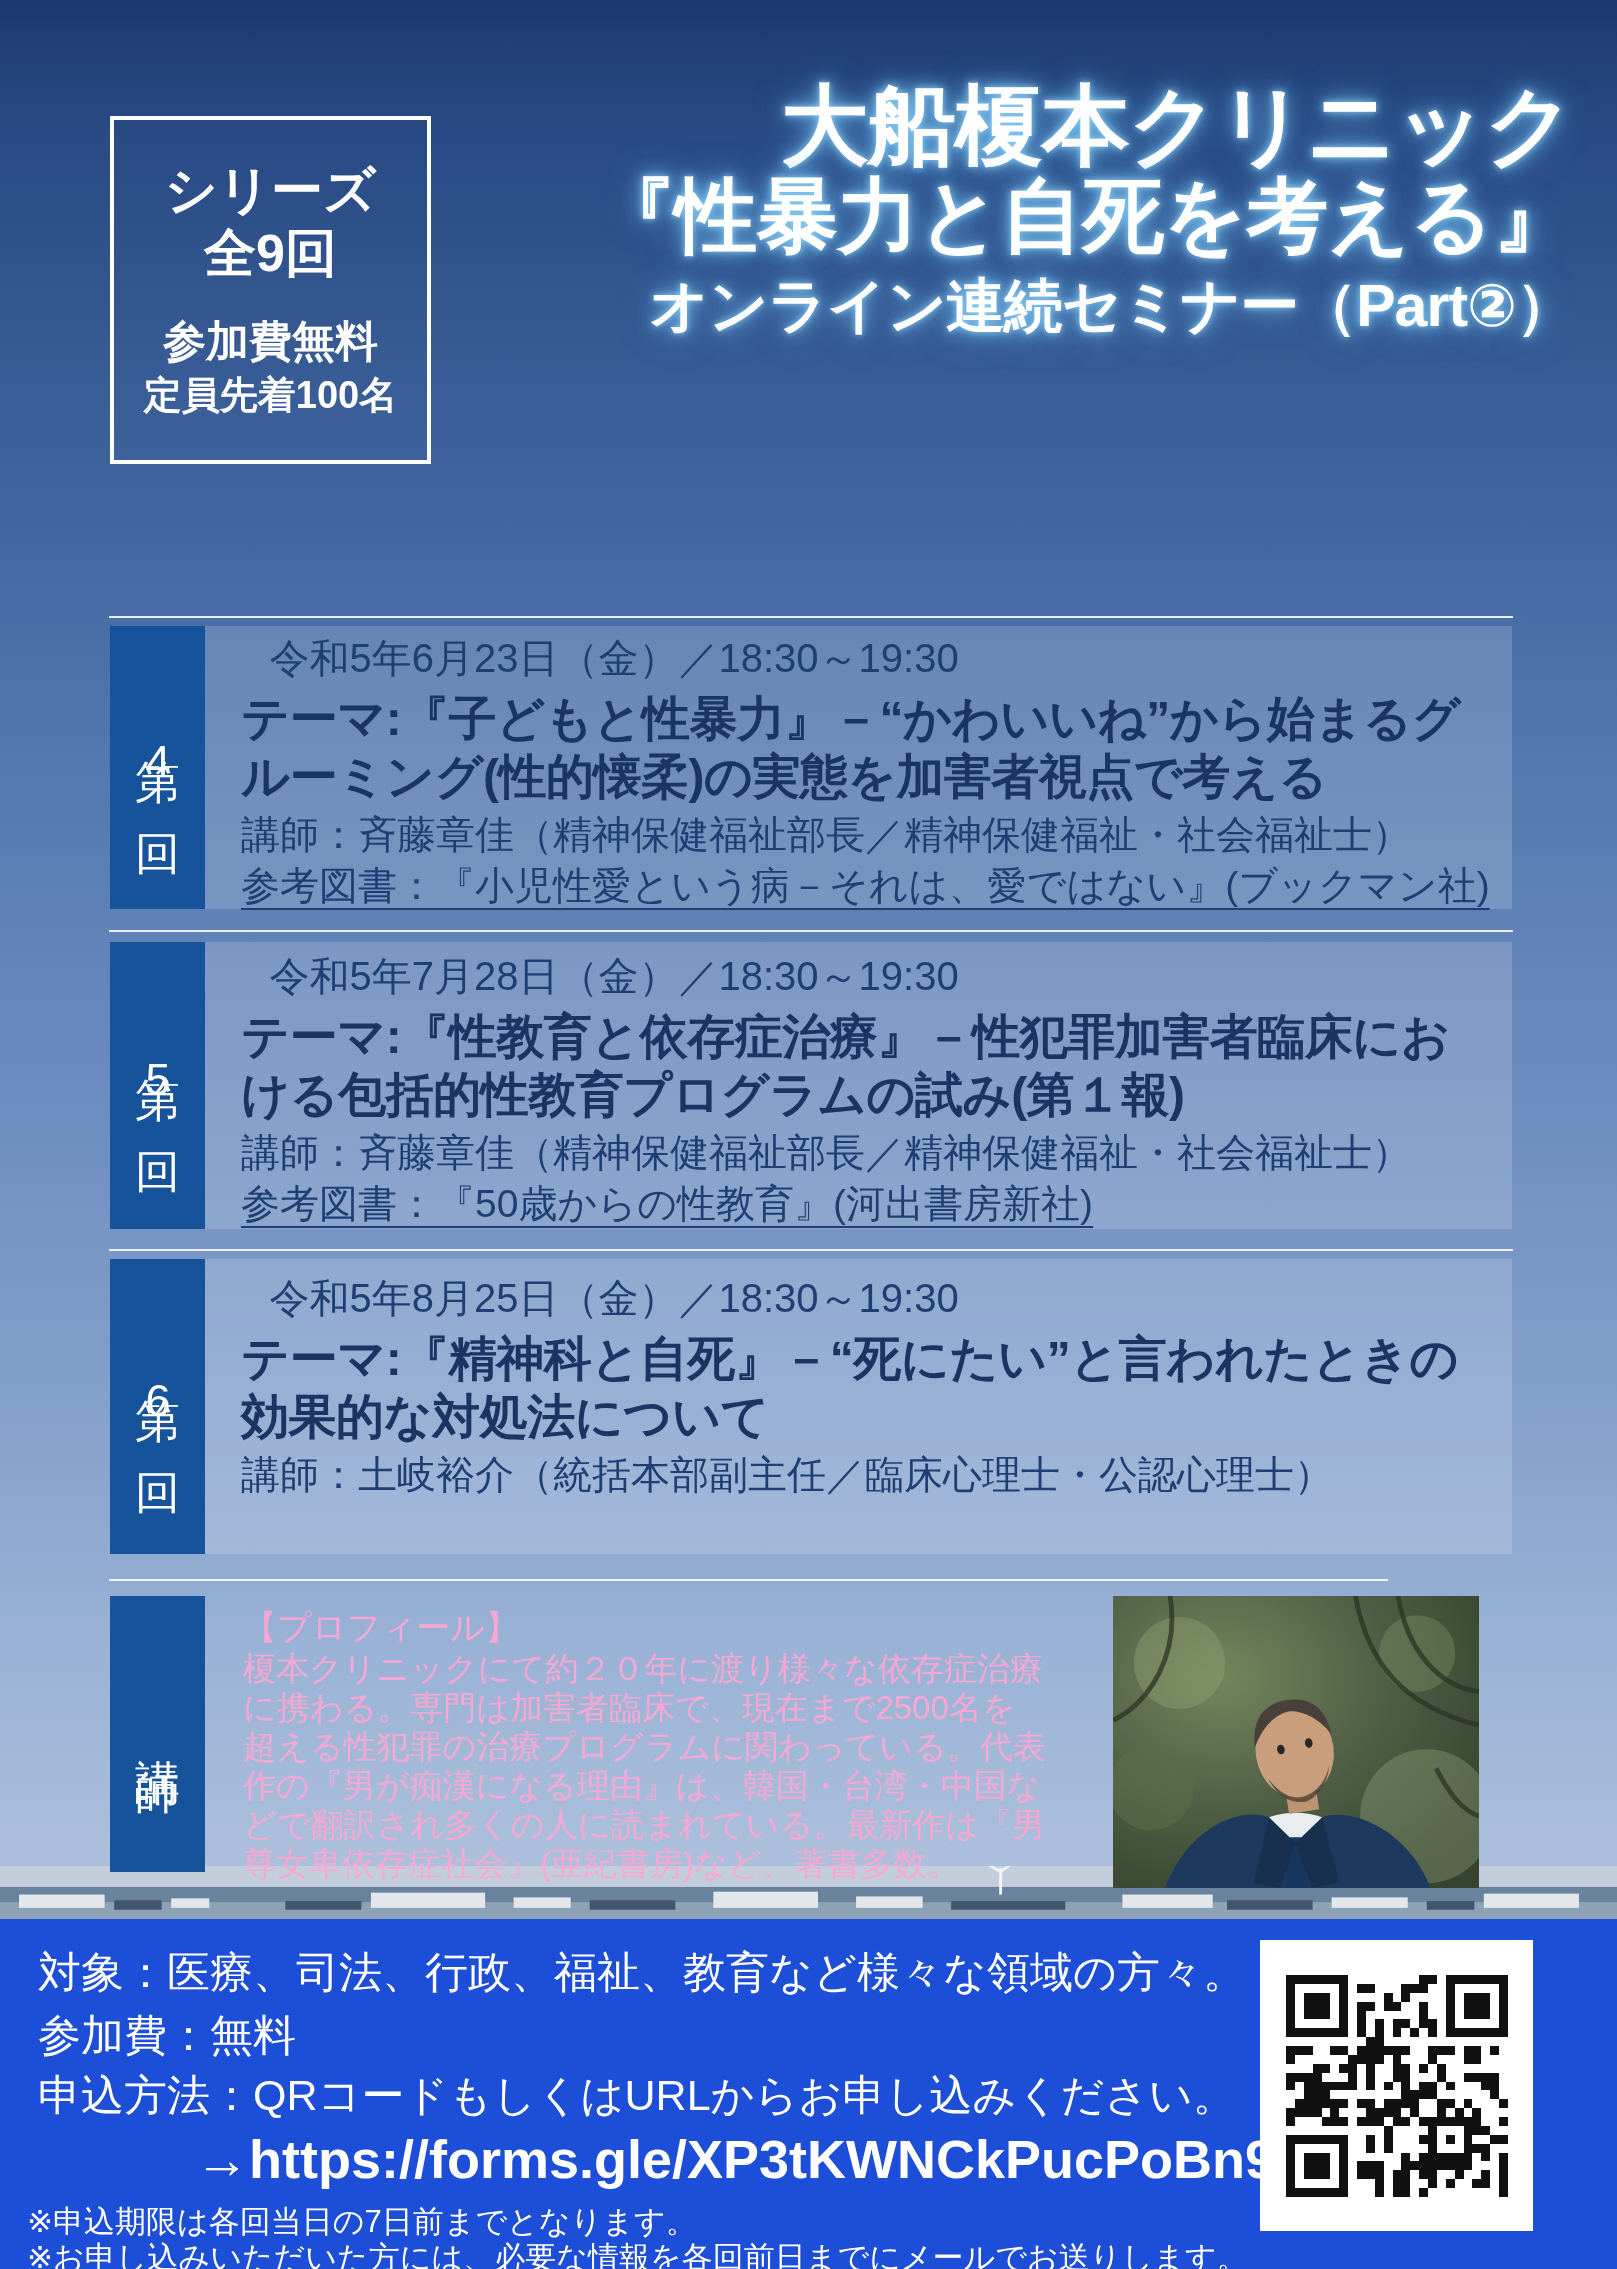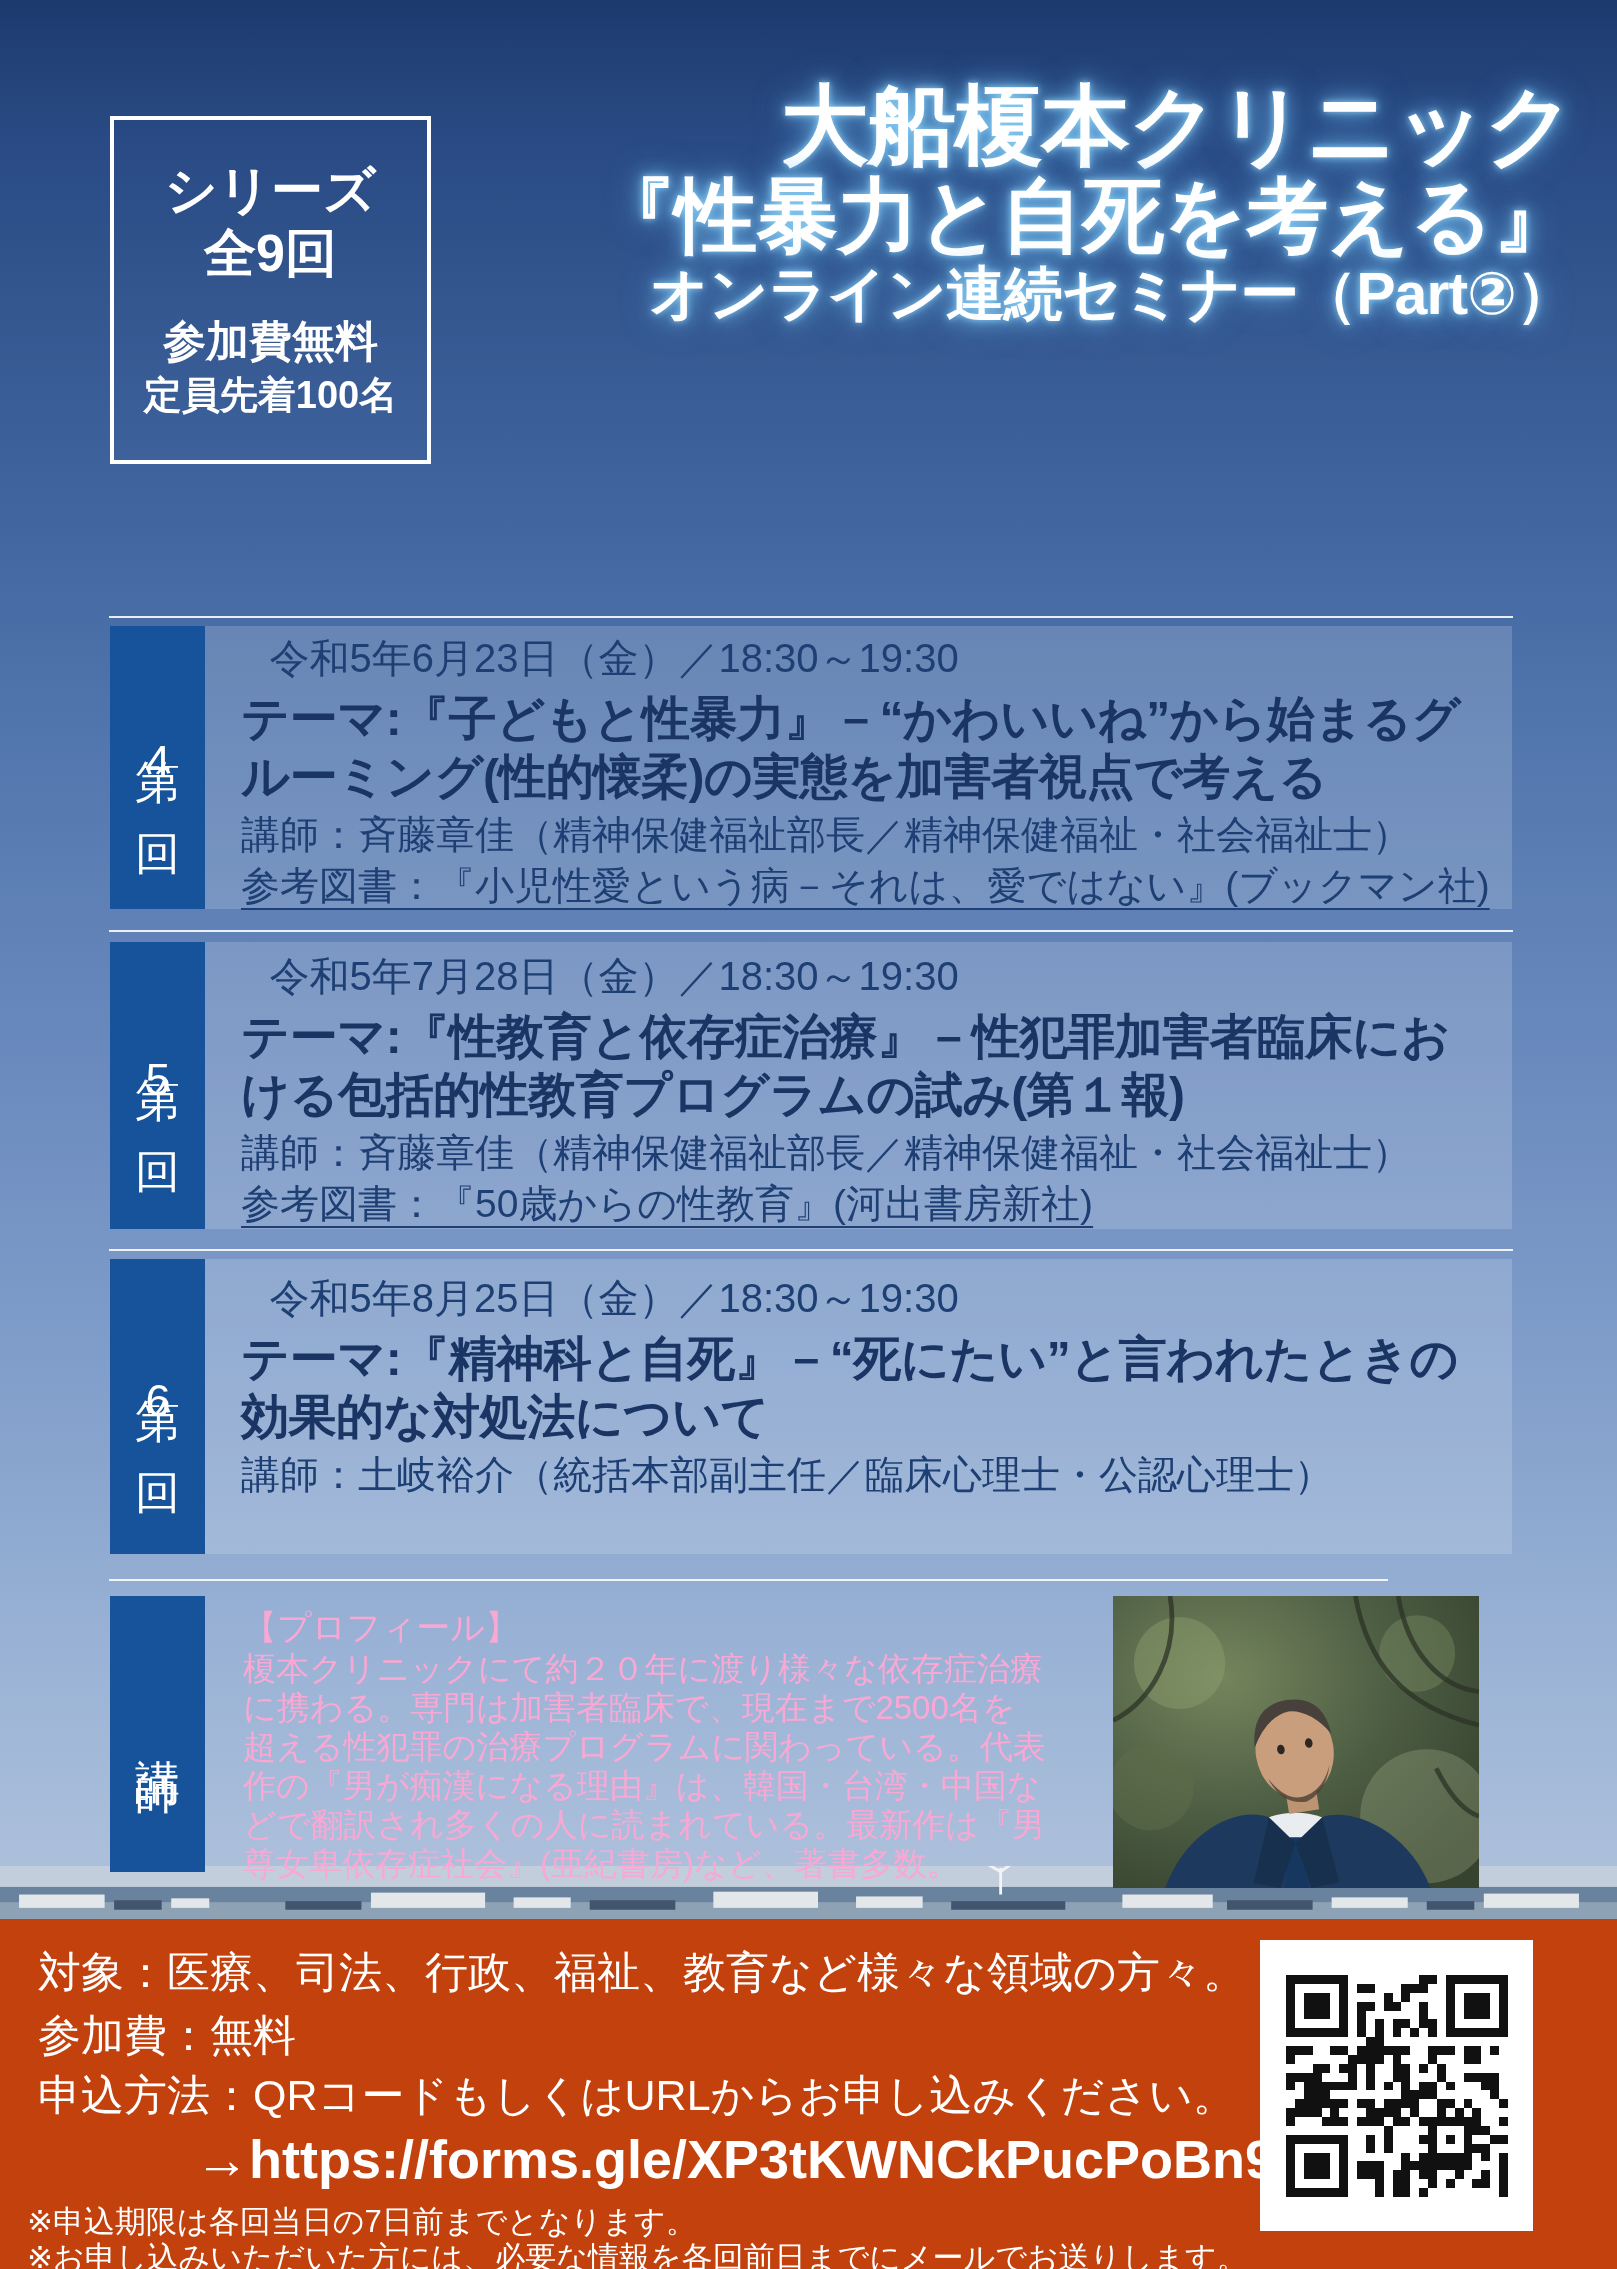--- a/index.html
+++ b/index.html
@@ -30,21 +30,21 @@
 
   
   .title {
     position:absolute; left:433px; top:80px; width:1141px; text-align:right;
     color:#fff; font-weight:900; letter-spacing:-1px;
     text-shadow:0 0 7.6px rgba(143,210,246,.95), 0 0 19px rgba(120,196,245,.85),
                 0 0 34px rgba(108,190,245,.6);
   }
   .title .t1 { font-size:88px; line-height:1.05; }
   .title .t2 { font-size:82px; line-height:1.08; }
-  .title .t3 { font-size:59px; line-height:1.15; margin-top:0; }
+  .title .t3 { font-size:59px; line-height:1.15; margin-top:12px; }
 
   
   .hr { position:absolute; left:109px; width:1404px; height:1.9px; background:rgba(255,255,255,.88); }
   .hr-p { width:1279px; }
   .bar {
     position:absolute; left:110px; width:95px; background:#16539a; color:#fff;
     display:flex; align-items:center; justify-content:center;
   }
   .bar span { writing-mode:vertical-rl; text-orientation:upright; font-size:45px; font-weight:500; letter-spacing:11.4px; }
   .panel { position:absolute; left:205px; width:1307px; background:rgba(255,255,255,.17); }
@@ -56,21 +56,21 @@
   .sbook  { font-size:39px; line-height:51px; text-decoration:underline; text-underline-offset:8.6px; text-decoration-thickness:1.9px; }
 
   
   .pcontent { position:absolute; left:243px; top:1605px; width:856px; color:#f9a8d4; }
   .pheading { font-size:34px; line-height:44px; }
   .pbody    { font-size:33px; line-height:39px; white-space:pre-line; }
   .photo    { position:absolute; left:1113px; top:1596px; width:366px; height:292px; }
   .photo svg { display:block; width:100%; height:100%; }
 
   
-  .footer { position:absolute; left:0; top:1919px; width:1618px; height:350px; background:#c2410c; color:#fff; }
+  .footer { position:absolute; left:0; top:1919px; width:1618px; height:350px; background:#1d4ed8; color:#fff; }
   .fline { position:absolute; left:38px; font-size:43px; }
   .f1 { top:25px; } .f2 { top:88px; } .f3 { top:148px; }
   .furl { position:absolute; left:195px; top:209px; font-size:54px; font-weight:600; }
   .fnote { position:absolute; left:27px; font-size:31px; }
   .fn1 { top:282px; } .fn2 { top:318px; }
 
   .qr {
     position:absolute; left:1260px; top:1940px; width:273px; height:291px;
     background:#fff; display:flex; align-items:center; justify-content:center;
   }

